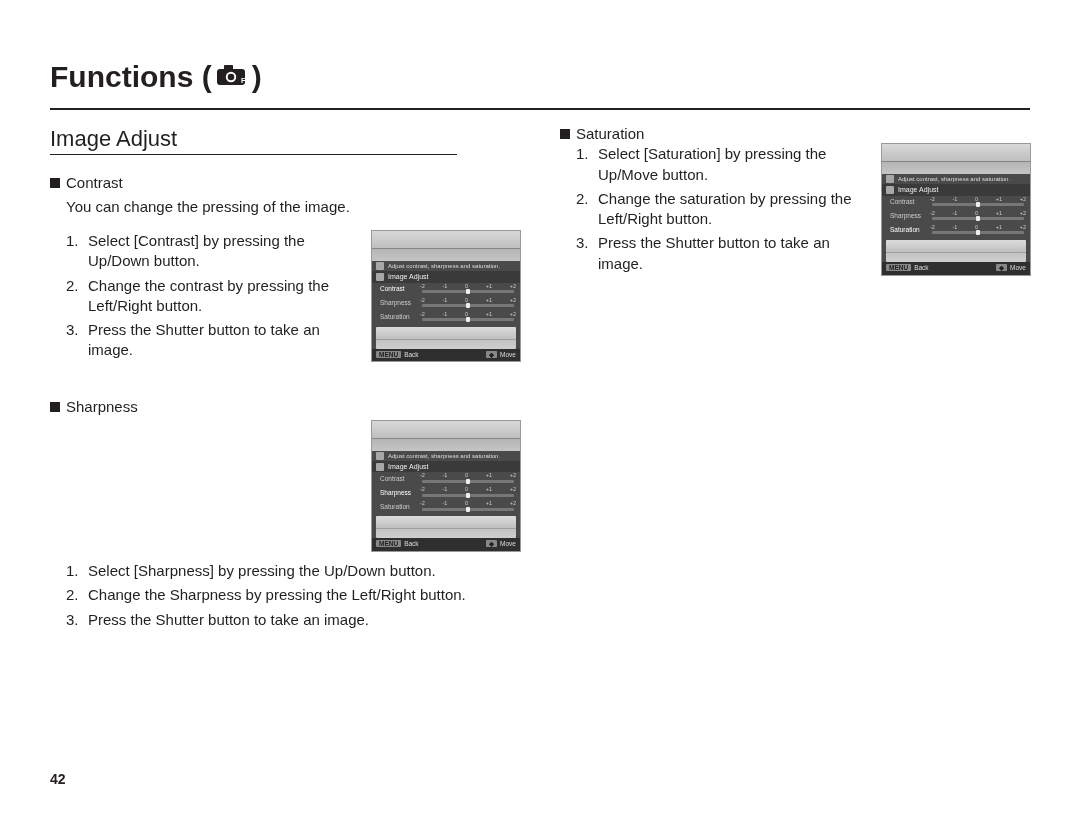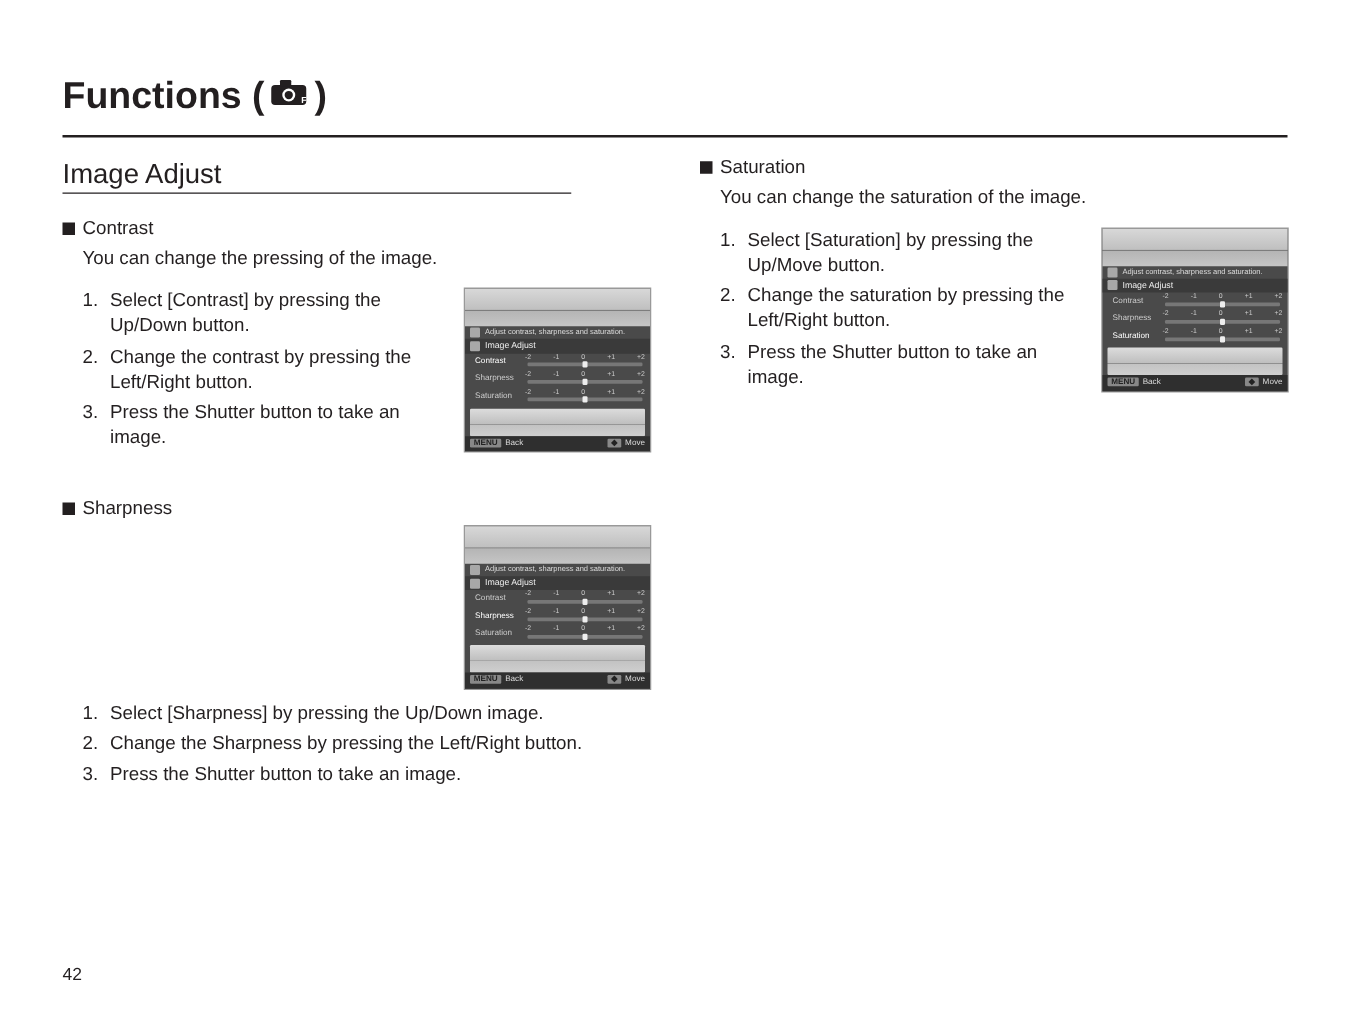--- a/index.html
+++ b/index.html
@@ -47,21 +47,21 @@
   .sub-hdr{ display:flex; align-items:flex-start; gap:6px; }
   .sq{
     display:inline-block;width:10px;height:10px;background:#231f20;margin-top:5px;flex:0 0 10px;
   }
   .sub-title{font-size:15px;}
   .desc{margin:4px 0 14px 16px;}
   .row-with-fig{display:flex; gap:14px; align-items:flex-start;}
   .steps{margin:0 0 0 16px; padding:0; flex:1;}
   .steps div{display:flex; gap:4px; margin-bottom:4px;}
   .steps .num{min-width:18px;}
-  .page-num{position:absolute; bottom:28px; left:50px; font-weight:normal; font-size:14px;}
+  .page-num{position:absolute; bottom:28px; left:50px; font-weight:bold; font-size:14px;}
 
   
   .lcd{
     width:148px;flex:0 0 148px;
     background:#4a4a4a;
     font-size:7px;color:#eee;
     box-shadow:0 0 0 1px #999;
   }
   .lcd .preview{
     height:30px;
@@ -280,42 +280,41 @@
                   <span><span class="key">MENU</span>Back</span>
                   <span><span class="key">◆</span>Move</span>
                 </div>
               </div>
           </div>
         </div>
 
         <div class="steps" style="margin-top:10px">
           <div>
               <span class="num">1.</span>
-              <span>Select [Sharpness] by pressing the Up/Down image.</span>
+              <span>Select [Sharpness] by pressing the Up/Down button.</span>
             </div>
           <div>
               <span class="num">2.</span>
               <span>Change the Sharpness by pressing the Left/Right button.</span>
             </div>
           <div>
               <span class="num">3.</span>
               <span>Press the Shutter button to take an image.</span>
             </div>
         </div>
       </div>
     </div>
 
     <div class="col">
 
       <div class="block">
         <div class="sub-hdr">
           <span class="sq"></span>
           <span class="sub-title">Saturation</span>
         </div>
-        <div class="desc">You can change the saturation of the image.</div>
 
         <div class="row-with-fig">
           <div class="steps">
             <div>
                 <span class="num">1.</span>
                 <span>Select [Saturation] by pressing the Up/Move button.</span>
               </div>
             <div>
                 <span class="num">2.</span>
                 <span>Change the saturation by pressing the Left/Right button.</span>

